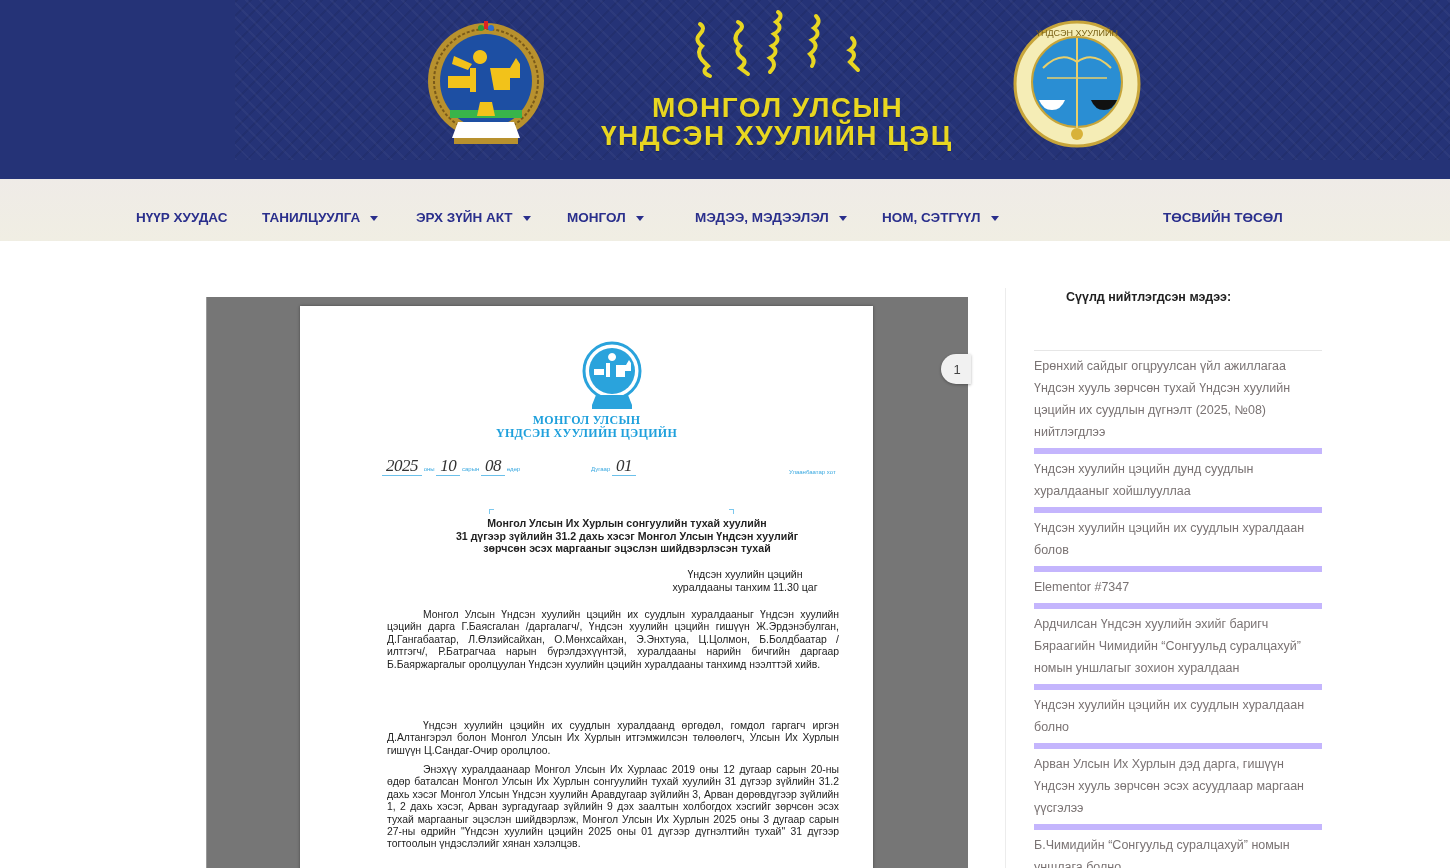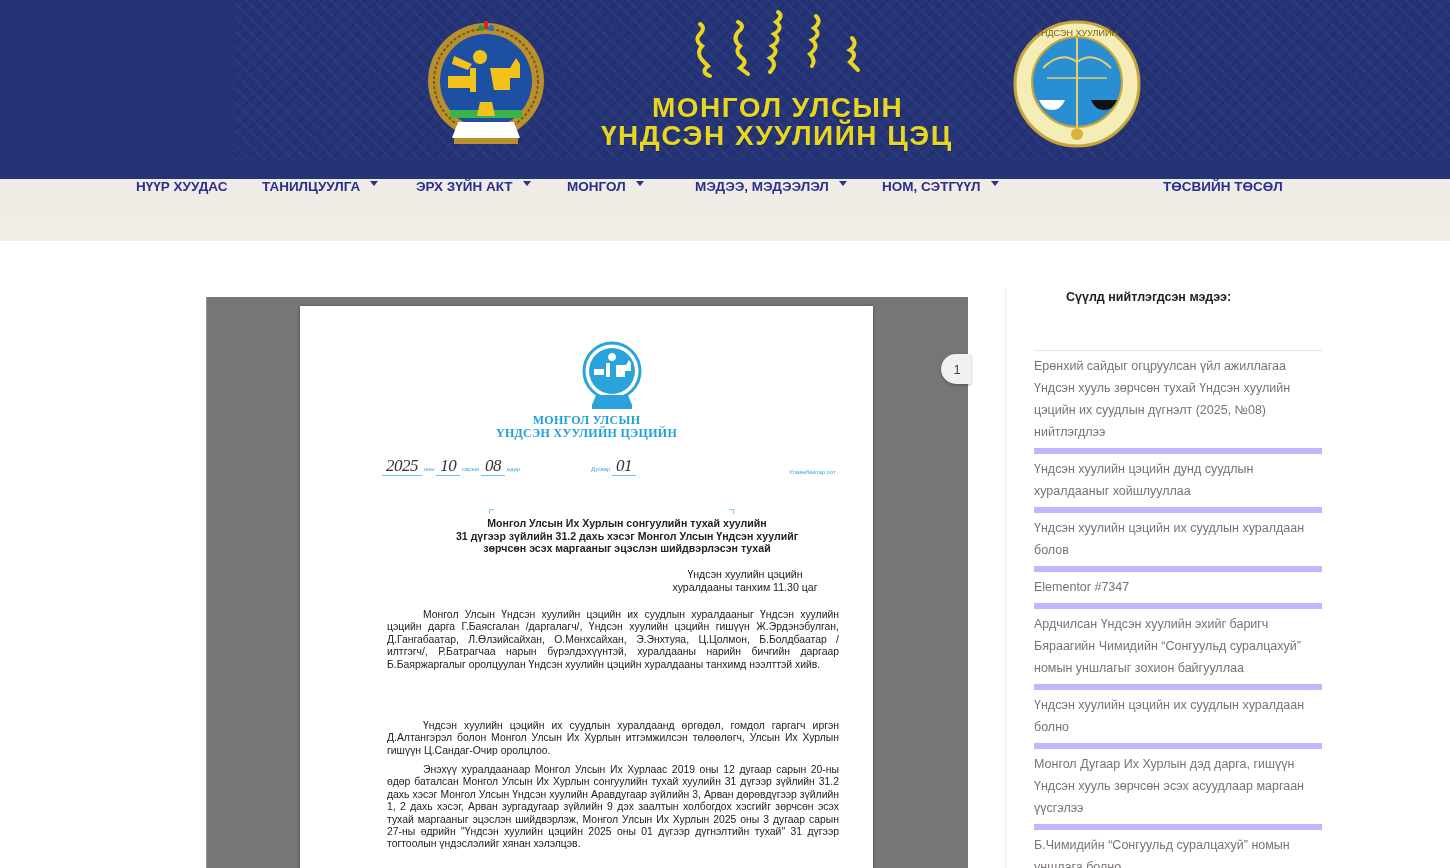--- a/index.html
+++ b/index.html
@@ -14,21 +14,21 @@
   }
   .emblem-left { position: absolute; left: 424px; top: 18px; width: 124px; height: 134px; }
   .emblem-right { position: absolute; left: 1013px; top: 20px; width: 128px; height: 128px; }
   .mongol-script { position: absolute; left: 682px; top: 4px; width: 190px; height: 80px; }
   .title-line { position: absolute; color: #e8d621; font-weight: bold; letter-spacing: 1.5px; font-family: "Liberation Sans", sans-serif; text-shadow: 0 1px 1px rgba(0,0,0,0.25); }
   .title-line.l1 { left: 652px; top: 92px; font-size: 28px; }
   .title-line.l2 { left: 601px; top: 120px; font-size: 28px; }
 
   
   .nav { position: absolute; left: 0; top: 179px; width: 1450px; height: 62px; background: linear-gradient(#efebe7, #f0eee3); }
-  .nav-item { position: absolute; top: 0; height: 76px; display: flex; align-items: flex-start; color: #2a2f8c; font-weight: bold; font-size: 13.5px; cursor: pointer; white-space: nowrap; }
+  .nav-item { position: absolute; top: 0; height: 76px; display: flex; align-items: center; color: #2a2f8c; font-weight: bold; font-size: 13.5px; cursor: pointer; white-space: nowrap; }
   .caret { display: inline-block; width: 0; height: 0; border-left: 4.5px solid transparent; border-right: 4.5px solid transparent; border-top: 5px solid #2a2f8c; margin-left: 10px; margin-top: 2px; }
 
   
   .viewer { position: absolute; left: 206px; top: 297px; width: 762px; height: 571px; background: #767676; overflow: hidden; }
   .viewer::before { content: ""; position: absolute; left: 0; top: 0; width: 1px; height: 100%; background: #999; }
   .page { position: absolute; left: 94px; top: 9px; width: 573px; height: 600px; background: #ffffff; box-shadow: 0 0 3px rgba(0,0,0,0.4); }
   .page-badge { position: absolute; left: 941px; top: 354px; width: 30px; height: 30px; background: #f1f1f1; border-radius: 15px 0 0 15px; box-shadow: 0 1px 3px rgba(0,0,0,0.3); font-size: 13px; color: #444; display: flex; align-items: center; justify-content: center; padding-left: 2px; }
 
   .doc-emblem { position: absolute; left: 282px; top: 35px; width: 60px; height: 72px; }
   .doc-head { position: absolute; left: 0; width: 573px; text-align: center; color: #1fa0dc; font-family: "Liberation Serif", serif; font-weight: bold; font-size: 12px; line-height: 12.5px; letter-spacing: 0.3px; }
@@ -170,18 +170,18 @@
 <div class="page-badge">1</div>
 
 <div class="sep-line"></div>
 <aside class="sidebar">
   <div class="sidebar-heading">Сүүлд нийтлэгдсэн мэдээ:</div>
   <div class="news-list">
     <div class="news-item">Ерөнхий сайдыг огцруулсан үйл ажиллагаа Үндсэн хууль зөрчсөн тухай Үндсэн хуулийн цэцийн их суудлын дүгнэлт (2025, №08) нийтлэгдлээ</div>
     <div class="news-item">Үндсэн хуулийн цэцийн дунд суудлын хуралдааныг хойшлууллаа</div>
     <div class="news-item">Үндсэн хуулийн цэцийн их суудлын хуралдаан болов</div>
     <div class="news-item">Elementor #7347</div>
-    <div class="news-item">Ардчилсан Үндсэн хуулийн эхийг баригч Бяраагийн Чимидийн “Сонгуульд суралцахуй” номын уншлагыг зохион байгууллаа</div>
+    <div class="news-item">Ардчилсан Үндсэн хуулийн эхийг баригч Бяраагийн Чимидийн “Сонгуульд суралцахуй” номын уншлагыг зохион хуралдаан</div>
     <div class="news-item">Үндсэн хуулийн цэцийн их суудлын хуралдаан болно</div>
-    <div class="news-item">Монгол Дугаар Их Хурлын дэд дарга, гишүүн Үндсэн хууль зөрчсөн эсэх асуудлаар маргаан үүсгэлээ</div>
+    <div class="news-item">Арван Улсын Их Хурлын дэд дарга, гишүүн Үндсэн хууль зөрчсөн эсэх асуудлаар маргаан үүсгэлээ</div>
     <div class="news-item">Б.Чимидийн “Сонгуульд суралцахуй” номын уншлага болно</div>
   </div>
 </aside>
 
 </body></html>

